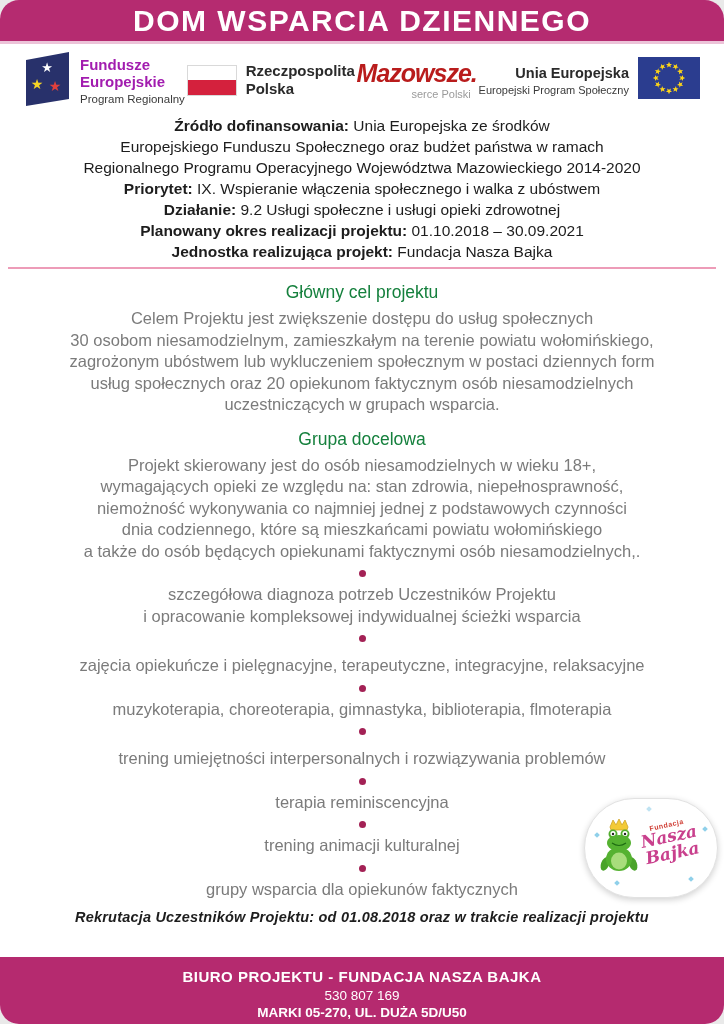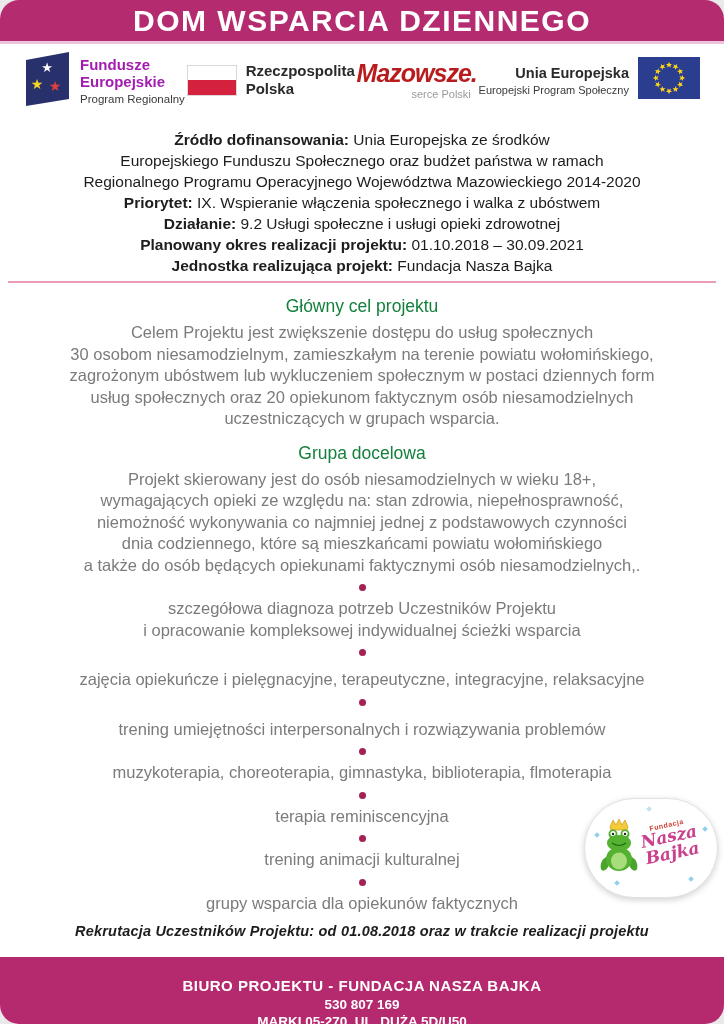--- a/index.html
+++ b/index.html
@@ -35,21 +35,21 @@
   .pl-flag .r { flex:1; background:#d4213d; }
   .pl-text { font-size:15px; font-weight:bold; color:#2a2a2a; line-height:18px; }
   .maz { text-align:center; margin-top:-2px; }
   .maz-word { font-size:25px; font-weight:bold; font-style:italic; color:#b91c1c; letter-spacing:-1px; line-height:28px; }
   .maz-sub { font-size:11px; color:#9a9a9a; text-align:right; padding-right:6px; margin-top:1px; }
   .eu-text { text-align:right; }
   .eu-text .l1 { font-size:14.5px; font-weight:bold; color:#2a2a2a; line-height:17px; }
   .eu-text .l2 { font-size:11px; color:#3a3a3a; margin-top:2px; }
 
   
-  .funding { margin-top:17px; text-align:center; }
+  .funding { margin-top:3px; text-align:center; }
   .f-line { font-size:15.5px; line-height:21px; color:#1d1d1d; }
   .f-line strong { font-weight:bold; }
 
   .divider { border:none; border-top:2px solid #ed9cb8; margin:5px 8px 0 8px; }
 
   
   .sec h2 { font-size:17.5px; font-weight:normal; color:#15803d; text-align:center; margin:13px 0 5px 0; }
   .body-text {
     white-space:pre-line; text-align:center; color:#7b7b7b;
     font-size:16.5px; line-height:21.5px;
@@ -58,24 +58,24 @@
   .activity .spaced { margin-top:13px; }
 
   .recruitment {
     margin-top:9px; text-align:center; font-size:14.5px; font-weight:bold;
     font-style:italic; color:#1d1d1d; letter-spacing:0.2px;
   }
 
   
   .footer {
     position:absolute; left:0; right:0; bottom:0; height:67px;
-    background:#b52a6f; color:#ffffff; text-align:center; padding-top:20px;
+    background:#b52a6f; color:#ffffff; text-align:center; padding-top:11px;
   }
   .footer .fl1 { font-size:15px; font-weight:bold; letter-spacing:0.5px; line-height:18px; }
-  .footer .fl2 { font-size:13.5px; font-weight:bold; line-height:17px; margin-top:1px; }
+  .footer .fl2 { font-size:13.5px; font-weight:normal; line-height:17px; margin-top:1px; }
   .footer .fl3 { font-size:13.5px; font-weight:bold; line-height:17px; }
 
   
   .nb-logo {
     position:absolute; right:6px; top:798px; width:134px; height:100px;
     background:#ffffff; border:1px solid #e2e2e2; border-radius:52px;
     box-shadow:0 2px 6px rgba(0,0,0,0.18); z-index:5;
   }
   .nb-frog { position:absolute; left:13px; top:18px; }
   .nb-texts {
@@ -203,25 +203,25 @@
       <div class="dot"></div>
       <p class="body-text">szczegółowa diagnoza potrzeb Uczestników Projektu
 i opracowanie kompleksowej indywidualnej ścieżki wsparcia</p>
     </div>
     <div class="activity">
       <div class="dot"></div>
       <p class="body-text spaced">zajęcia opiekuńcze i pielęgnacyjne, terapeutyczne, integracyjne, relaksacyjne</p>
     </div>
     <div class="activity">
       <div class="dot"></div>
+      <p class="body-text">muzykoterapia, choreoterapia, gimnastyka, biblioterapia, flmoterapia</p>
+    </div>
+    <div class="activity">
+      <div class="dot"></div>
       <p class="body-text spaced">trening umiejętności interpersonalnych i rozwiązywania problemów</p>
-    </div>
-    <div class="activity">
-      <div class="dot"></div>
-      <p class="body-text">muzykoterapia, choreoterapia, gimnastyka, biblioterapia, flmoterapia</p>
     </div>
     <div class="activity">
       <div class="dot"></div>
       <p class="body-text">terapia reminiscencyjna</p>
     </div>
     <div class="activity">
       <div class="dot"></div>
       <p class="body-text">trening animacji kulturalnej</p>
     </div>
     <div class="activity">

